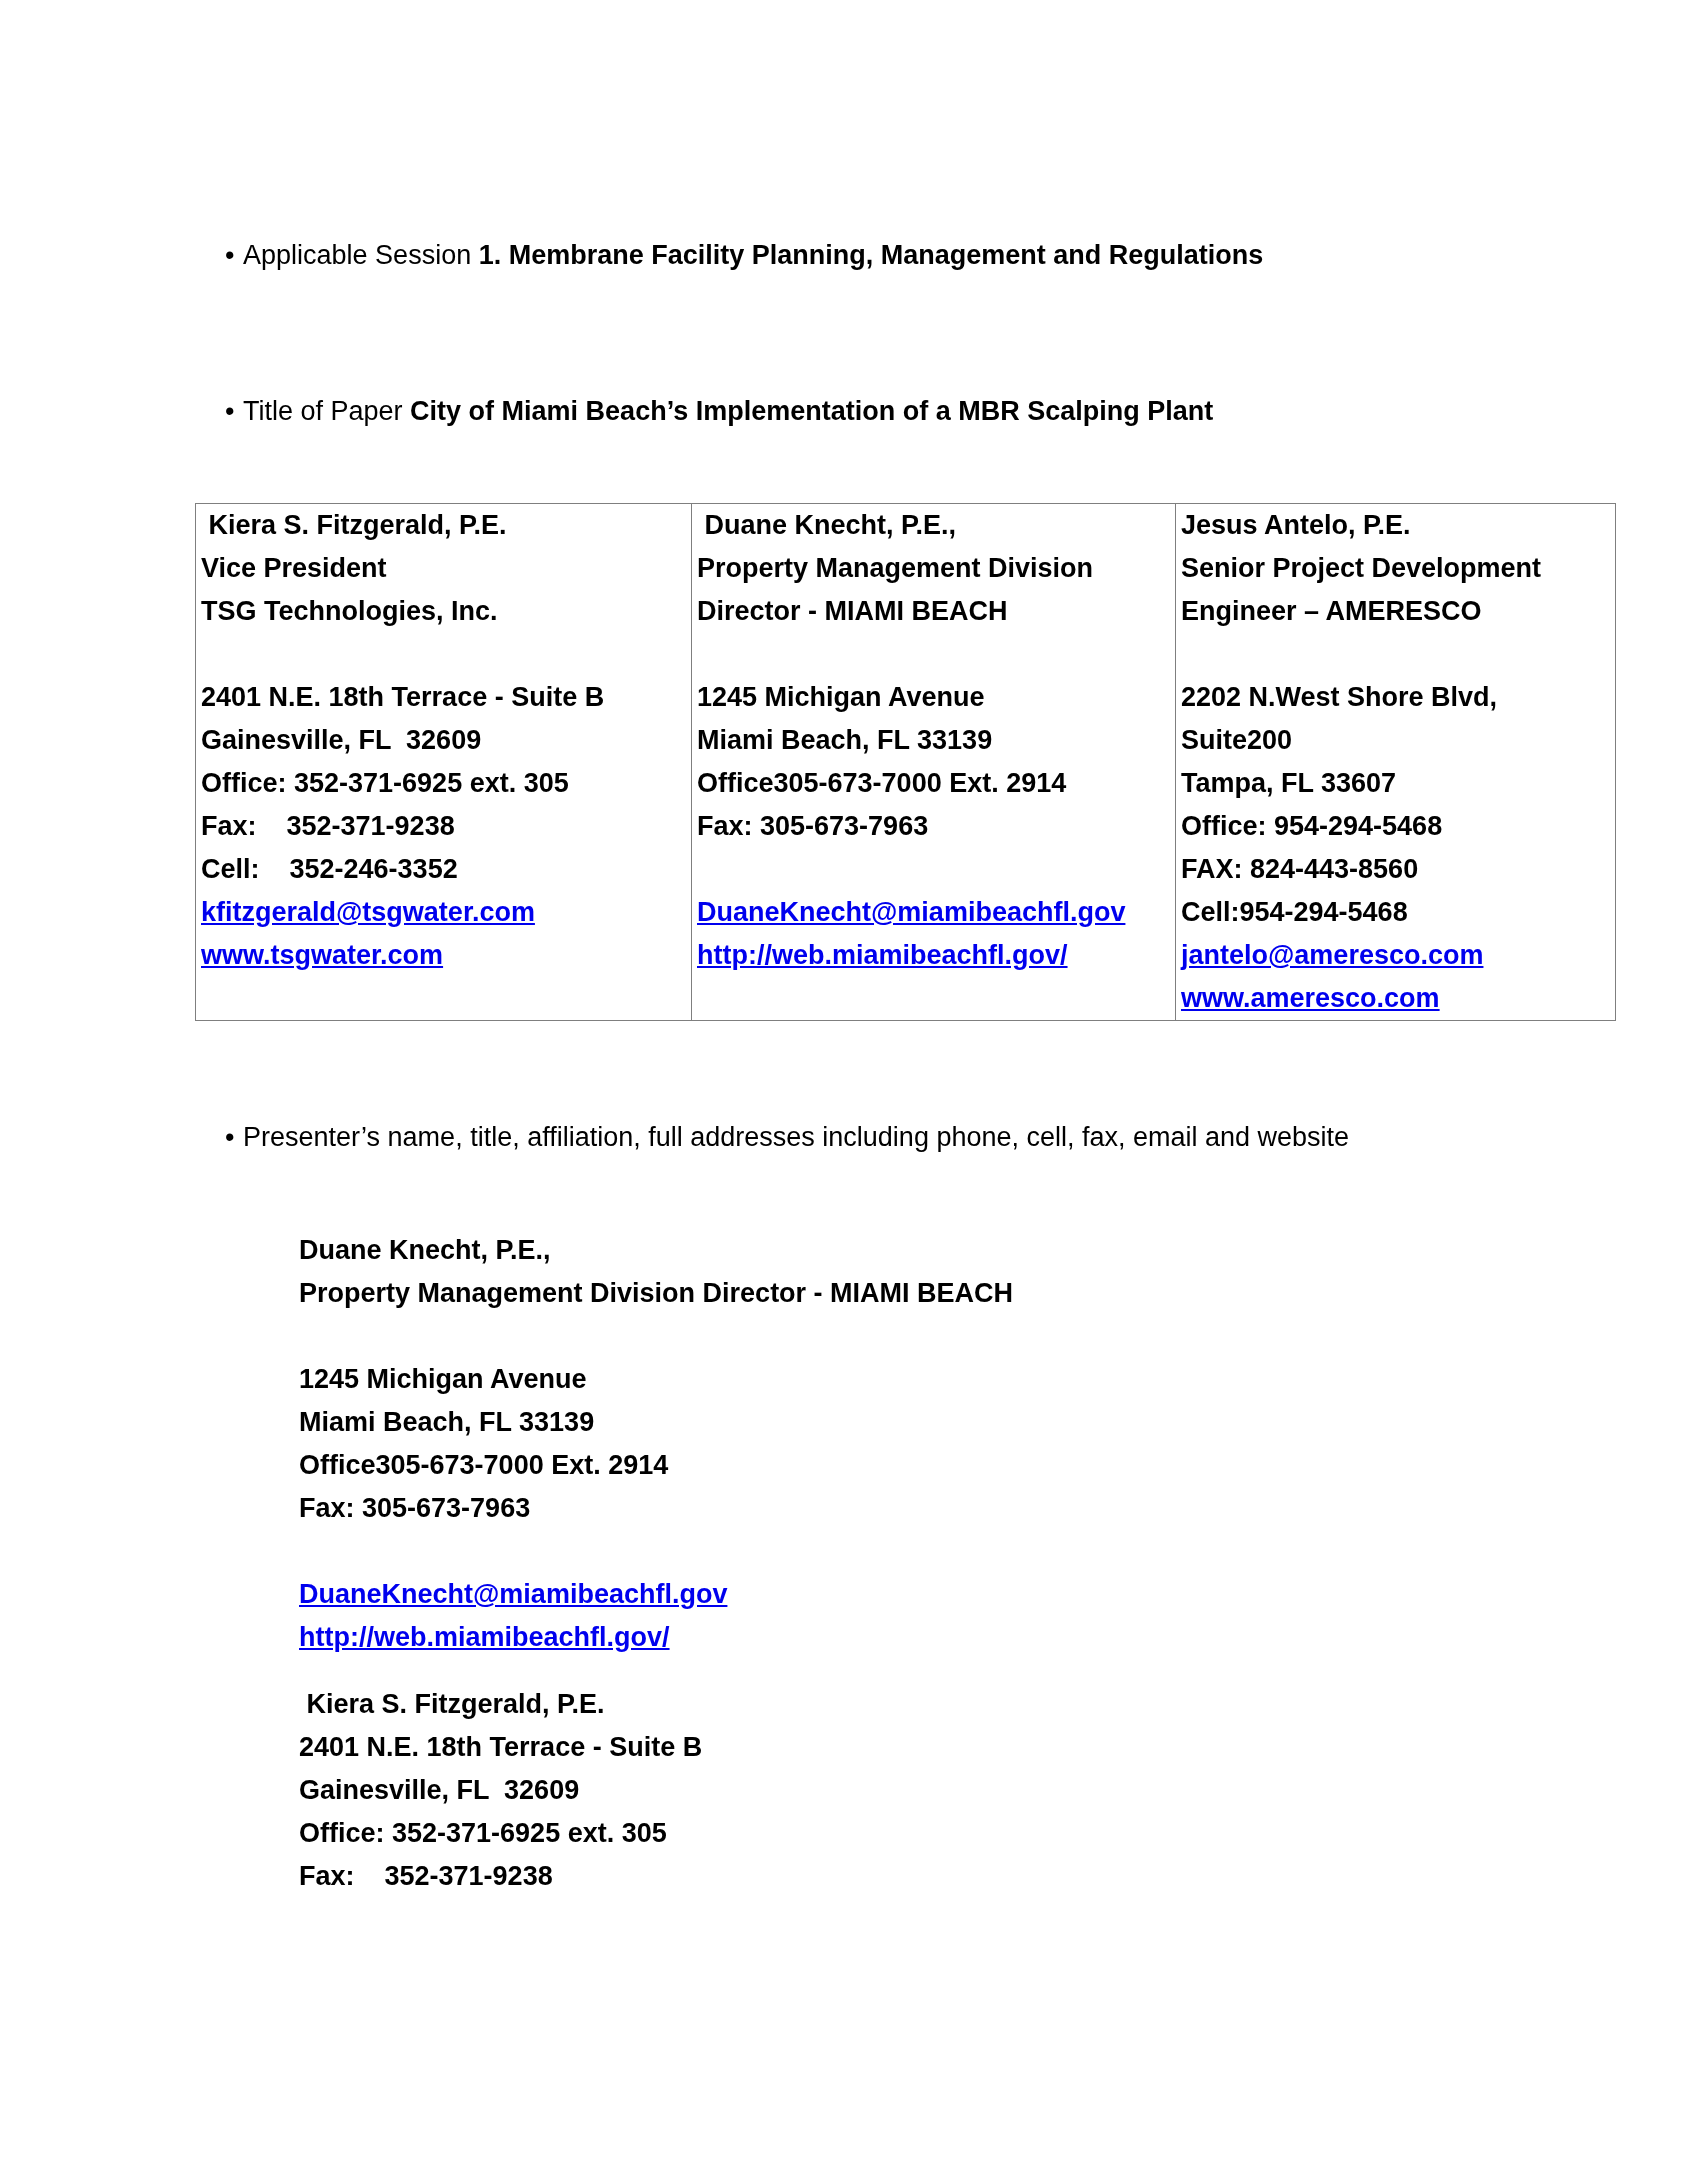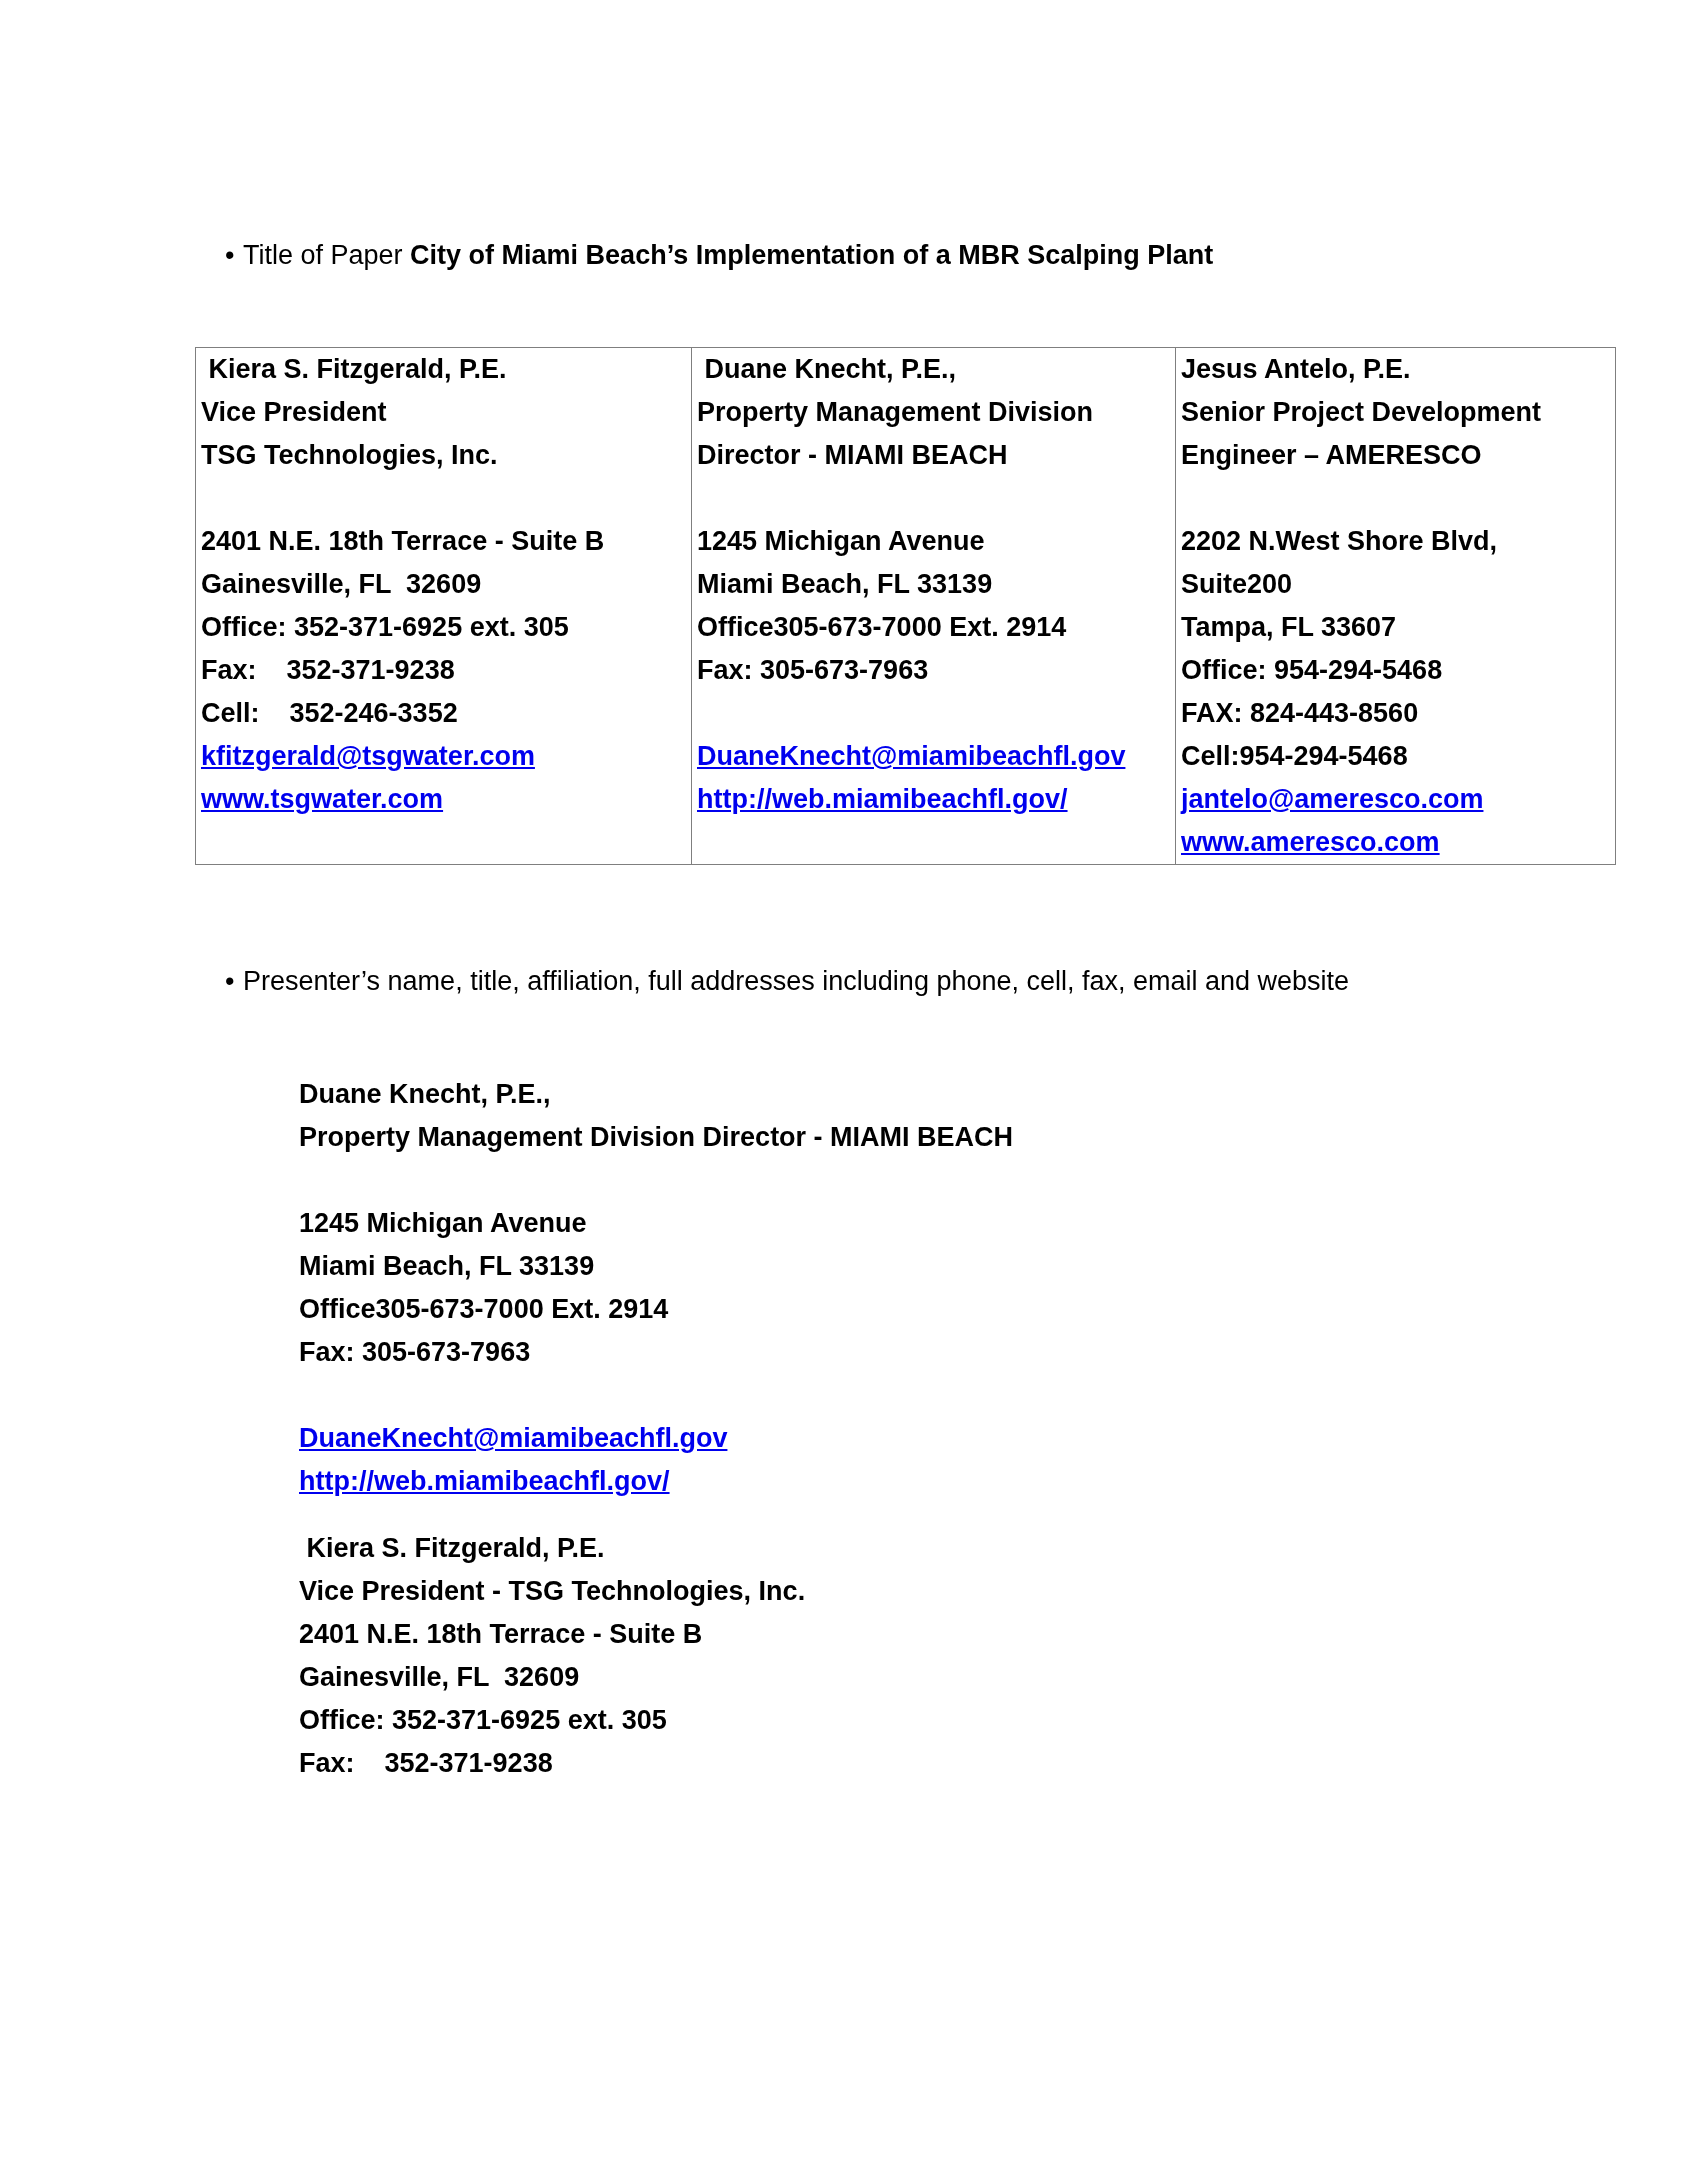--- a/index.html
+++ b/index.html
@@ -58,20 +58,23 @@
     color:var(--link);
     text-decoration:underline;
     cursor:pointer;
   }
 </style>
 </head>
 <body>
 
 <div class="page">
 
+  <div class="bullet">
+    <span class="marker">•</span><span>Applicable Session </span><span class="b">1. Membrane Facility Planning, Management and Regulations</span>
+  </div>
 
   <div class="bullet">
     <span class="marker">•</span><span>Title of Paper </span><span class="b">City of Miami Beach’s Implementation of a MBR Scalping Plant</span>
   </div>
 
 
   <table class="authors">
     <tbody>
         <tr>
       <td>
@@ -130,21 +133,20 @@
       <div class="line">Office305-673-7000 Ext. 2914</div>
       <div class="line">Fax: 305-673-7963</div>
       <div class="line">&nbsp;</div>
       <div class="line"><a class="doclink">DuaneKnecht@miamibeachfl.gov</a></div>
       <div class="line"><a class="doclink">http://web.miamibeachfl.gov/</a></div>
     </div>
 
 
   <div class="indent-block contact-block">
       <div class="line"> Kiera S. Fitzgerald, P.E.</div>
-      <div class="line">Vice President - TSG Technologies, Inc.</div>
       <div class="line">2401 N.E. 18th Terrace - Suite B</div>
       <div class="line">Gainesville, FL  32609</div>
       <div class="line">Office: 352-371-6925 ext. 305</div>
       <div class="line">Fax:    352-371-9238</div>
     </div>
 
 </div>
 
 
 </body></html>

